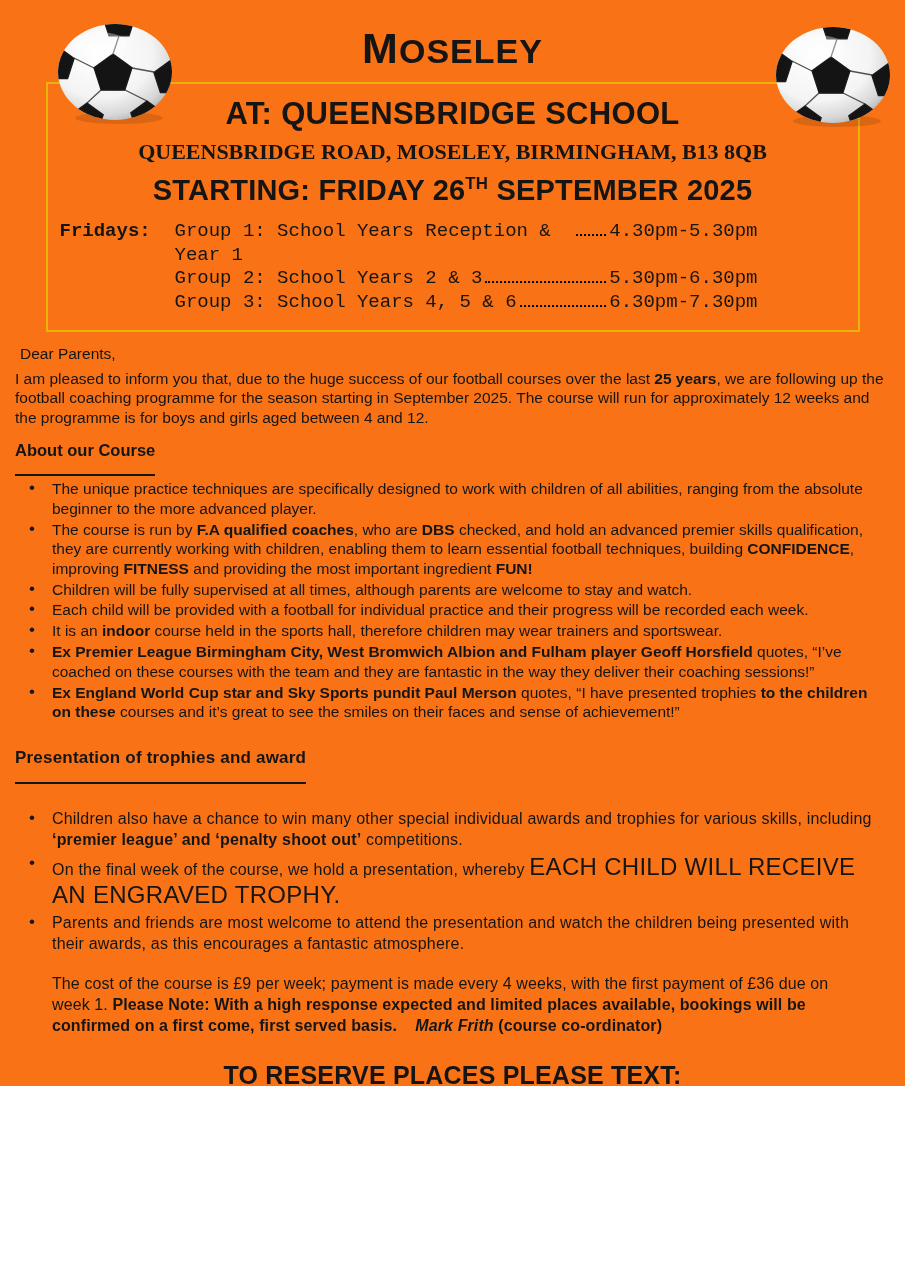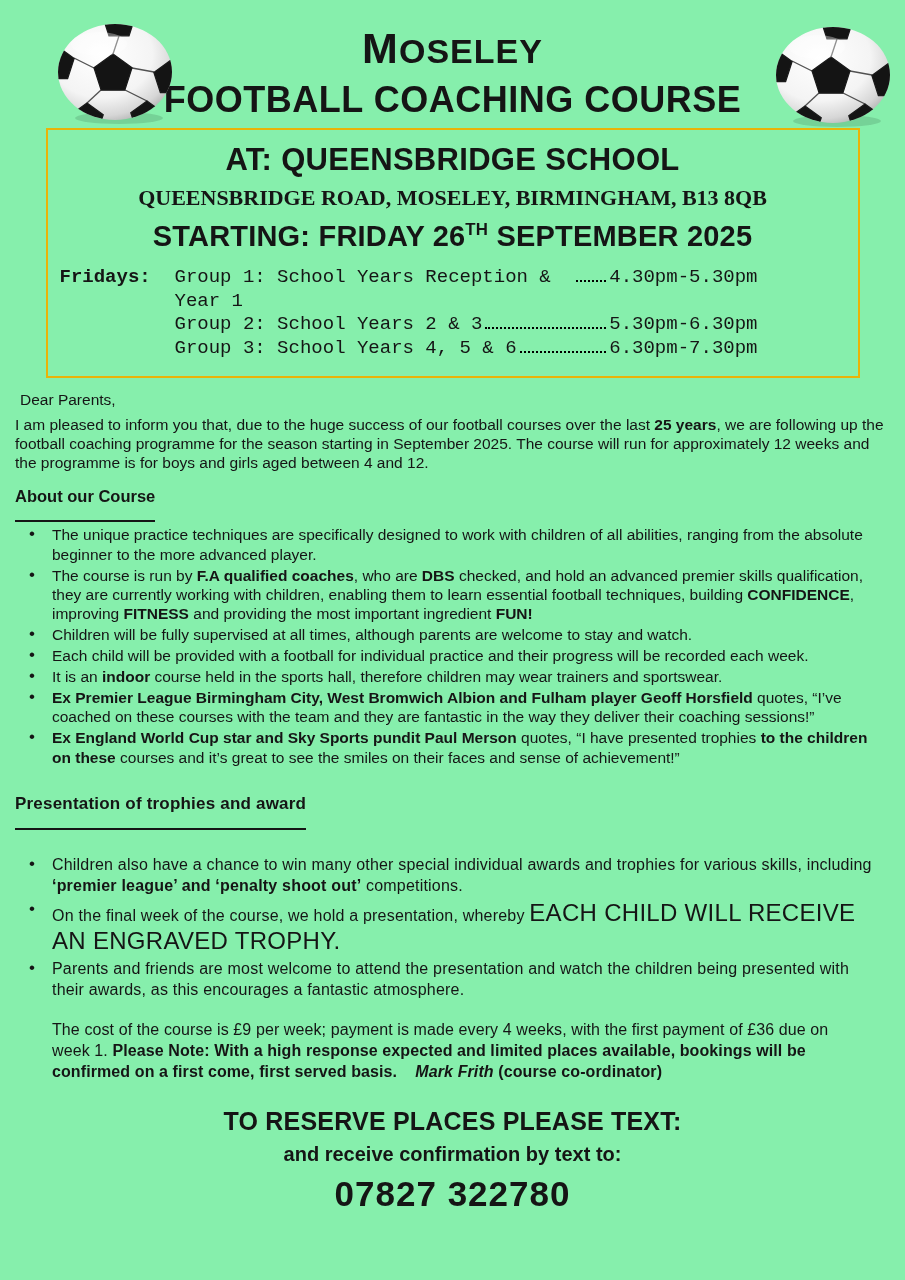--- a/index.html
+++ b/index.html
@@ -1,17 +1,17 @@
 <!DOCTYPE html>
 <html><head>
 <meta charset="utf-8">
 <style>
   html,body{margin:0;padding:0;background:#fff;}
   .page{
-    position:relative;width:905px;height:1280px;overflow:hidden;background:#86efac;
+    position:relative;width:905px;height:1086px;overflow:hidden;background:#f97316;
     font-family:"Liberation Sans",sans-serif;color:#151515;
   }
   
   .ball{position:absolute;width:120px;height:102px;}
   .ball-left{left:55px;top:22px;}
   .ball-right{left:773px;top:25px;}
   
   header{padding-top:24px;text-align:center;}
   h1.title{
     margin:0;font-size:34px;font-weight:700;letter-spacing:1px;line-height:1.15;
@@ -138,21 +138,20 @@
         <polygon points="116,38 133,50.4 126.6,70.6 105.4,70.6 98.9,50.4"></polygon>
         <polygon points="32,81 48.2,92.7 42,111.8 22,111.8 15.8,92.7"></polygon>
         <polygon points="92,79 108.2,90.7 102,109.8 82,109.8 75.8,90.7"></polygon>
       </g>
       <ellipse cx="44" cy="22" rx="28" ry="12" fill="#ffffff" opacity="0.35"></ellipse>
     </svg>
   </div>
 
   <header>
     <h1 class="title">MOSELEY</h1>
-    <h2 class="subtitle">FOOTBALL COACHING COURSE</h2>
   </header>
 
   <section class="venue-box">
     <div class="venue-name">AT: QUEENSBRIDGE SCHOOL</div>
     <div class="venue-address">QUEENSBRIDGE ROAD, MOSELEY, BIRMINGHAM, B13 8QB</div>
     <div class="start-date"><span>STARTING: FRIDAY 26</span><sup>TH</sup><span> SEPTEMBER 2025</span></div>
     <div class="schedule">
       <div class="day-label">Fridays:</div>
       <div class="schedule-rows">
         <div class="srow">

